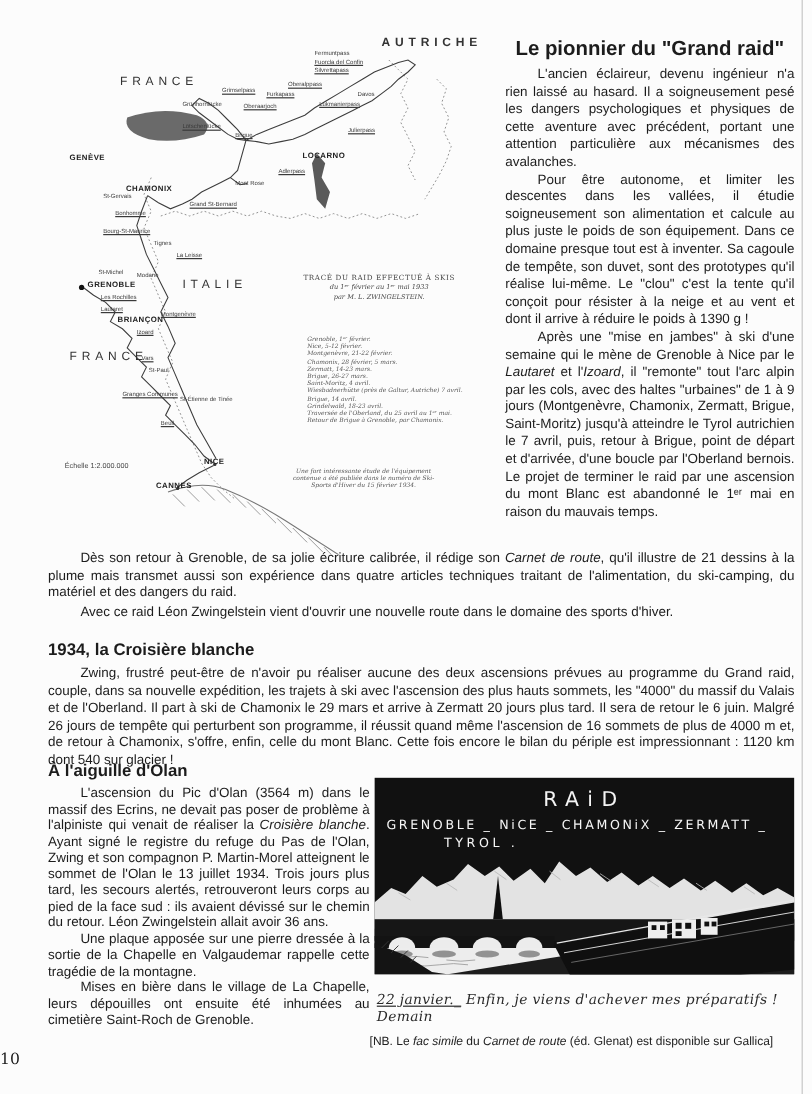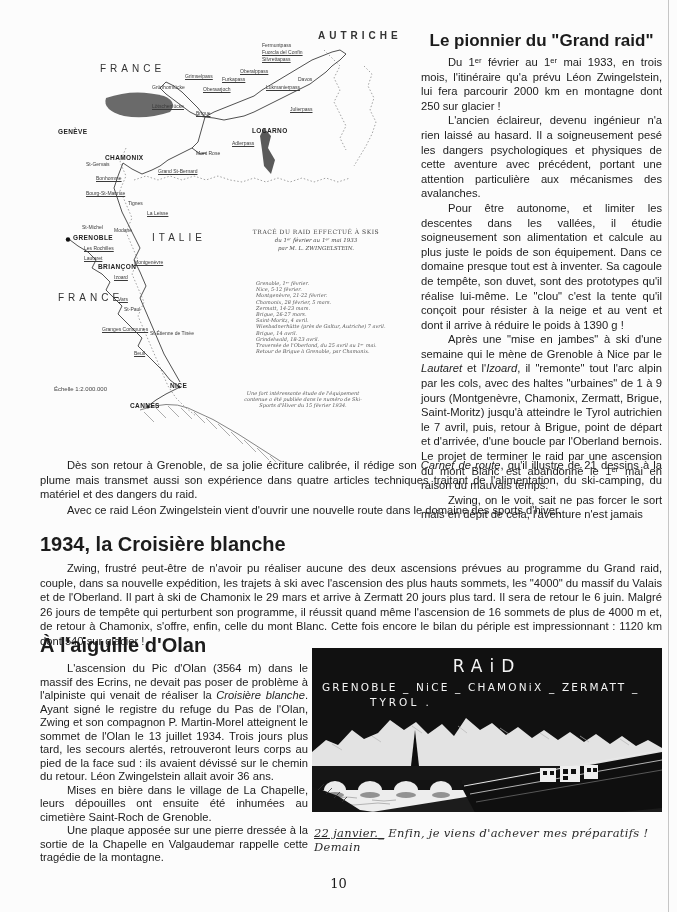--- a/index.html
+++ b/index.html
@@ -5,21 +5,21 @@
   html,body{margin:0;padding:0;background:#d8d8d8;}
   .page{position:relative;width:677px;height:912px;background:#fcfcfc;
         font-family:"Liberation Sans",sans-serif;color:#1c1c1c;overflow:hidden;margin:0 auto;}
   .page-edge-right{position:absolute;left:668px;top:0;width:1px;height:912px;background:#c6c6c6;}
   p{margin:0;}
   .body-text{font-size:11.2px;line-height:14.6px;text-align:justify;}
   .indent{text-indent:27px;}
   .it{font-style:italic;}
   h1,h2{margin:0;}
   .article-title{font-size:17px;font-weight:bold;text-align:center;margin-bottom:4px;}
-  .section-heading{font-size:20px;font-weight:bold;margin-bottom:5px;}
+  .section-heading{font-size:14px;font-weight:bold;margin-bottom:5px;}
   .right-col{position:absolute;left:421px;top:31px;width:241px;}
   .full-width{position:absolute;left:40px;top:457px;width:622px;}
   .full-width p{margin-top:1px;}
   .croisiere{position:absolute;left:40px;top:533px;width:622px;}
   .olan{position:absolute;left:40px;top:634px;width:268px;}
   .olan .body-text{line-height:13.5px;}
   .signature{position:absolute;left:40px;top:857px;width:268px;text-align:center;font-size:12px;}
   
   .map-fig{position:absolute;left:48px;top:30px;width:375px;height:432px;}
   .map-fig svg{position:absolute;left:0;top:0;}
@@ -36,21 +36,21 @@
          font-style:italic;font-size:5px;line-height:6.2px;color:#555;}
   .mcaption{position:absolute;left:196px;top:360px;width:118px;text-align:center;
             font-family:"DejaVu Serif",serif;font-style:italic;font-size:5px;line-height:6px;color:#555;}
   .mscale{position:absolute;left:6px;top:356px;font-size:6px;color:#444;white-space:nowrap;}
   
   .illus{position:absolute;left:312px;top:648px;width:350px;height:164px;}
   .handwriting{position:absolute;left:314px;top:826px;width:346px;font-family:"DejaVu Serif",serif;
                font-style:italic;font-size:11.5px;color:#2a2a2a;letter-spacing:.3px;}
   .hw-date{text-decoration:underline;}
   .nb-caption{position:absolute;left:308px;top:863px;width:354px;font-size:10px;color:#222;}
-  .page-number{position:absolute;left:0;top:876px;width:677px;text-align:center;
+  .page-number{position:absolute;left:0;top:876px;width:677px;
                font-family:"DejaVu Serif",serif;font-size:13px;color:#1a1a1a;}
 </style>
 </head>
 <body>
 
 <div class="page">
   <div class="page-edge-right"></div>
 
   <div class="map-fig">
     <svg width="375" height="432" viewBox="0 0 375 432">
@@ -150,42 +150,40 @@
       <div>Une fort intéressante étude de l'équipement</div>
       <div>contenue a été publiée dans le numéro de Ski-</div>
       <div>Sports d'Hiver du 15 février 1934.</div>
     </div>
 
     <span class="mscale">Échelle 1:2.000.000</span>
   </div>
 
   <div class="right-col">
     <h1 class="article-title">Le pionnier du "Grand raid"</h1>
-    <p class="body-text indent">Du 1ᵉʳ février au 1ᵉʳ mai 1933, en trois mois, l'itinéraire qu'a prévu Léon Zwingelstein, lui fera parcourir 2000 km en montagne dont 250 sur glacier !</p>
     <p class="body-text indent">L'ancien éclaireur, devenu ingénieur n'a rien laissé au hasard. Il a soigneusement pesé les dangers psychologiques et physiques de cette aventure avec précédent, portant une attention particulière aux mécanismes des avalanches.</p>
     <p class="body-text indent">Pour être autonome, et limiter les descentes dans les vallées, il étudie soigneusement son alimentation et calcule au plus juste le poids de son équipement. Dans ce domaine presque tout est à inventer. Sa cagoule de tempête, son duvet, sont des prototypes qu'il réalise lui-même. Le "clou" c'est la tente qu'il conçoit pour résister à la neige et au vent et dont il arrive à réduire le poids à 1390 g !</p>
     <p class="body-text indent"><span>Après une "mise en jambes" à ski d'une semaine qui le mène de Grenoble à Nice par le </span><span class="it">Lautaret</span><span> et l'</span><span class="it">Izoard</span><span>, il "remonte" tout l'arc alpin par les cols, avec des haltes "urbaines" de 1 à 9 jours (Montgenèvre, Chamonix, Zermatt, Brigue, Saint-Moritz) jusqu'à atteindre le Tyrol autrichien le 7 avril, puis, retour à Brigue, point de départ et d'arrivée, d'une boucle par l'Oberland bernois. Le projet de terminer le raid par une ascension du mont Blanc est abandonné le 1ᵉʳ mai en raison du mauvais temps.</span></p>
-    <p class="body-text indent">Zwing, on le voit, sait ne pas forcer le sort mais en dépit de cela, l'aventure n'est jamais</p>
   </div>
 
   <div class="full-width">
     <p class="body-text indent"><span>Dès son retour à Grenoble, de sa jolie écriture calibrée, il rédige son </span><span class="it">Carnet de route</span><span>, qu'il illustre de 21 dessins à la plume mais transmet aussi son expérience dans quatre articles techniques traitant de l'alimentation, du ski-camping, du matériel et des dangers du raid.</span></p>
     <p class="body-text indent">Avec ce raid Léon Zwingelstein vient d'ouvrir une nouvelle route dans le domaine des sports d'hiver.</p>
   </div>
 
   <div class="croisiere">
     <h2 class="section-heading">1934, la Croisière blanche</h2>
     <p class="body-text indent">Zwing, frustré peut-être de n'avoir pu réaliser aucune des deux ascensions prévues au programme du Grand raid, couple, dans sa nouvelle expédition, les trajets à ski avec l'ascension des plus hauts sommets, les "4000" du massif du Valais et de l'Oberland. Il part à ski de Chamonix le 29 mars et arrive à Zermatt 20 jours plus tard. Il sera de retour le 6 juin. Malgré 26 jours de tempête qui perturbent son programme, il réussit quand même l'ascension de 16 sommets de plus de 4000 m et, de retour à Chamonix, s'offre, enfin, celle du mont Blanc. Cette fois encore le bilan du périple est impressionnant : 1120 km dont 540 sur glacier !</p>
   </div>
 
   <div class="olan">
     <h2 class="section-heading">À l'aiguille d'Olan</h2>
     <p class="body-text indent"><span>L'ascension du Pic d'Olan (3564 m) dans le massif des Ecrins, ne devait pas poser de problème à l'alpiniste qui venait de réaliser la </span><span class="it">Croisière blanche</span><span>. Ayant signé le registre du refuge du Pas de l'Olan, Zwing et son compagnon P. Martin-Morel atteignent le sommet de l'Olan le 13 juillet 1934. Trois jours plus tard, les secours alertés, retrouveront leurs corps au pied de la face sud : ils avaient dévissé sur le chemin du retour. Léon Zwingelstein allait avoir 36 ans.</span></p>
+    <p class="body-text indent">Une plaque apposée sur une pierre dressée à la sortie de la Chapelle en Valgaudemar rappelle cette tragédie de la montagne.</p>
     <p class="body-text indent">Mises en bière dans le village de La Chapelle, leurs dépouilles ont ensuite été inhumées au cimetière Saint-Roch de Grenoble.</p>
-    <p class="body-text indent">Une plaque apposée sur une pierre dressée à la sortie de la Chapelle en Valgaudemar rappelle cette tragédie de la montagne.</p>
   </div>
 
 
   <div class="illus">
     <svg width="350" height="164" viewBox="0 0 350 164">
       <rect x="0" y="0" width="350" height="164" fill="#111"></rect>
 
       <polygon points="0,104 14,92 26,97 40,82 52,91 66,85 78,72 92,82 104,74 116,86 130,76 142,88 154,70 168,82 180,75 194,87 206,79 220,90 232,82 246,92 258,84 272,94 284,86 298,96 310,88 324,98 336,92 350,100 350,126 0,126" fill="#e3e3e3"></polygon>
       <path d="M20,96 l10,6 M60,88 l9,6 M100,78 l10,7 M146,78 l9,7 M188,80 l9,6 M228,85 l9,6 M268,88 l9,6 M308,91 l9,6" stroke="#b5b5b5" stroke-width="0.7"></path>
 
@@ -229,15 +227,16 @@
       <g class="illus-banner" font-family="DejaVu Sans, sans-serif">
         <text x="175" y="24" text-anchor="middle" font-size="17" letter-spacing="7" fill="#f5f5f5">RAiD</text>
         <text x="10" y="43" font-size="10.5" letter-spacing="2.2" fill="#f5f5f5">GRENOBLE _ NiCE _ CHAMONiX _ ZERMATT _</text>
         <text x="58" y="58" font-size="10.5" letter-spacing="3" fill="#f5f5f5">TYROL .</text>
       </g>
     </svg>
   </div>
 
   <div class="handwriting"><span class="hw-date">22 janvier._</span><span> Enfin, je viens d'achever mes préparatifs ! Demain</span></div>
 
+  <div class="nb-caption"><span>[NB. Le </span><span class="it">fac simile</span><span> du </span><span class="it">Carnet de route</span><span> (éd. Glenat) est disponible sur Gallica]</span></div>
 
   <div class="page-number">10</div>
 </div>
 
 </body></html>

